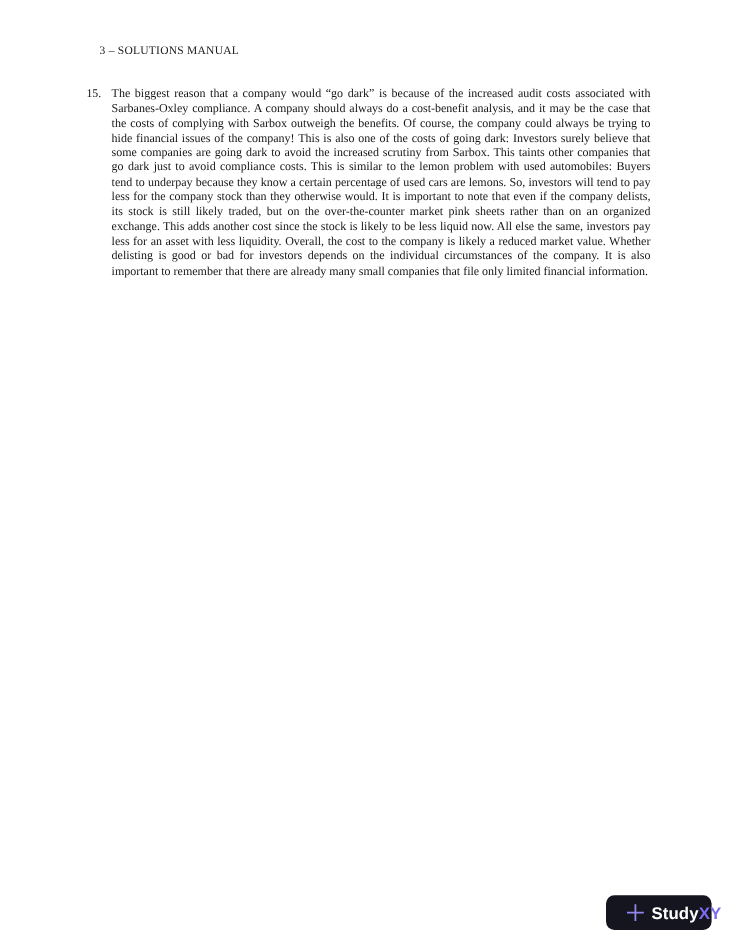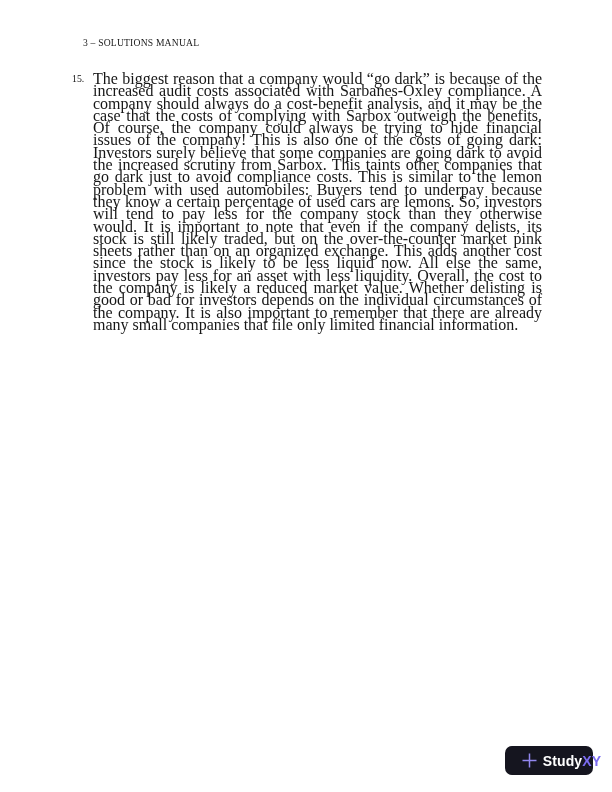--- a/index.html
+++ b/index.html
@@ -35,21 +35,21 @@
   }
   .problem-number {
     flex: 0 0 21px;
     font-weight: normal;
     font-size: 9.8px;
     line-height: 12.3px;
   }
   .problem-text {
     flex: 1 1 auto;
     width: 449px;
-    font-size: 16px;
+    font-size: 10px;
     line-height: 12.3px;
     text-align: justify;
     color: #161616;
   }
   .logo-badge {
     position: absolute;
     left: 505px;
     top: 746px;
     width: 88px;
     height: 29px;

